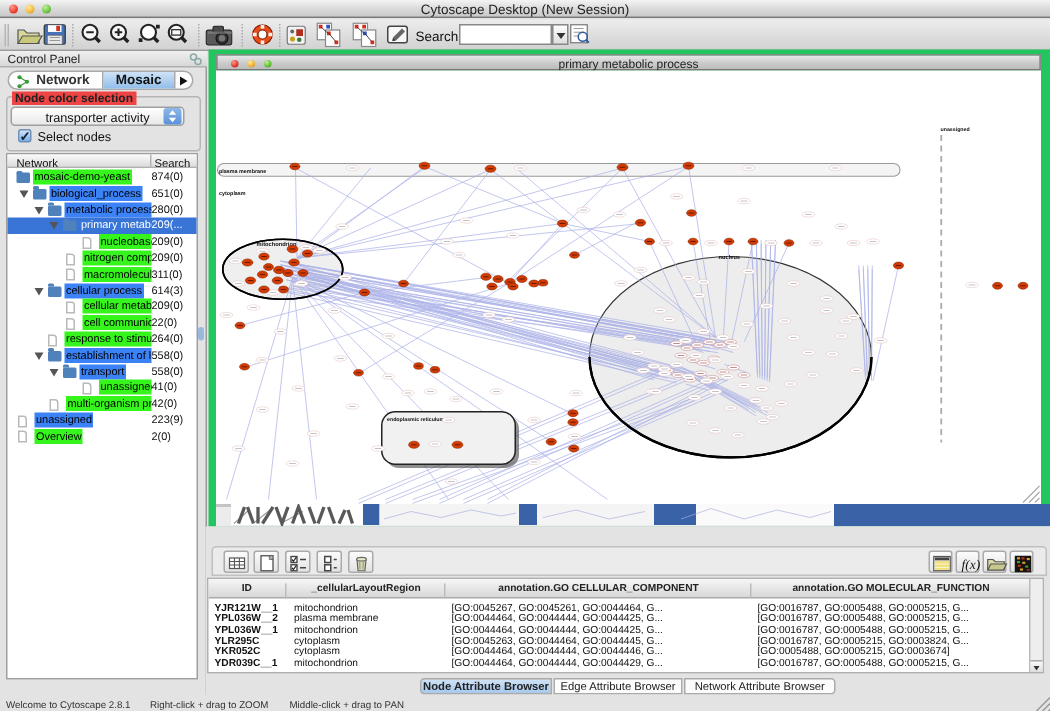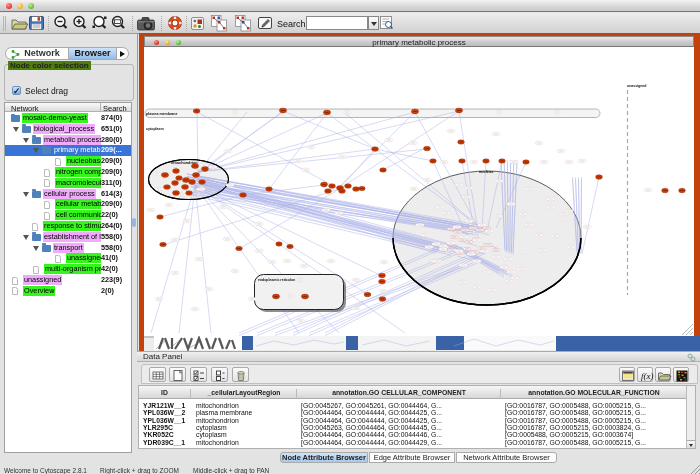--- a/index.html
+++ b/index.html
@@ -17,39 +17,39 @@
   .sep { position:absolute; top:3px; height:15px; border-left:1px dotted #aaa; }
   
   #cpanel { position:absolute; left:0; top:34px; width:138px; height:429px; background:#e3e3e3; border-right:1px solid #9a9a9a;}
   #cpanel .hdr { position:absolute; left:0; top:0; width:138px; height:11px; background:linear-gradient(#f0f0f0,#d8d8d8); border-bottom:1px solid #b0b0b0; font-size:8px; color:#222; padding-left:5px; line-height:11px;}
   #tabs { position:absolute; left:5px; top:13px; width:124px; height:13px; background:#fdfdfd; border:1px solid #a9a9a9; border-radius:7px; font-size:9px; font-weight:bold; color:#333;}
   #tabs .seg1 { position:absolute; left:10px; top:0; width:52px; height:11px; line-height:11px; text-align:center;}
   #tabs .seg2 { position:absolute; left:62px; top:0; width:49px; height:11px; line-height:11px; text-align:center;
      background:linear-gradient(#cfe3f7,#92bdea); border-left:1px solid #a9a9a9; border-right:1px solid #a9a9a9; color:#111;}
   #tabs .seg3 { position:absolute; right:3px; top:3px; width:0; height:0; border-left:5px solid #111; border-top:3.5px solid transparent; border-bottom:3.5px solid transparent;}
   #groupbox { position:absolute; left:4px; top:30px; width:130px; height:37px; border:1px solid #b5b5b5; border-radius:3px; }
-  #grouplabel { position:absolute; left:8px; top:26.5px; background:#4d7c0f; padding:0 2px; font-size:8px; font-weight:bold; color:#222; z-index:3;}
+  #grouplabel { position:absolute; left:8px; top:26.5px; background:#ef4444; padding:0 2px; font-size:8px; font-weight:bold; color:#222; z-index:3;}
   #combo { position:absolute; left:7px; top:37px; width:116px; height:13px; background:linear-gradient(#ffffff,#e8e8e8); border:1px solid #9f9f9f; border-radius:3px; font-size:8.5px; text-align:center; line-height:12px; color:#111;}
   #combo .stepper { position:absolute; right:1px; top:0px; width:12px; height:11px; background:linear-gradient(#8db8e8,#5a92d8); border-radius:2px;}
   #checkbox { position:absolute; left:12px; top:52px; width:9px; height:9px; background:linear-gradient(#cfe3fa,#7aaee8); border:1px solid #6f8fb5; border-radius:2px; color:#123; font-size:9px; line-height:8px; font-weight:bold; text-align:center;}
   #checklabel { position:absolute; left:25px; top:52px; font-size:8.5px; color:#111; }
   #treebox { position:absolute; left:4px; top:68px; width:128px; height:351px; background:#ffffff; border:1px solid #9f9f9f; }
   #treehead { position:absolute; left:0; top:0; width:126px; height:9px; background:linear-gradient(#fafafa,#dcdcdc); border-bottom:1px solid #b0b0b0; font-size:7.5px; color:#111; }
   .trow { position:absolute; left:0; width:126px; height:10.8px; font-size:7.3px; line-height:10.5px; white-space:nowrap; }
   .trow .lbl { display:inline-block; padding:0 1px; height:10px; line-height:10px; }
-  .trow .num { position:absolute; left:96px; top:0; color:#111;font-weight:bold; }
+  .trow .num { position:absolute; left:96px; top:0; color:#111; }
   .green { background:#35f51c; color:#000; }
-  .red { background:#f0abfc; color:#000; }
+  .red { background:#3b82f6; color:#000; }
   
   .arrow { position:absolute; top:3px; width:0; height:0; border-top:5px solid #555; border-left:3.5px solid transparent; border-right:3.5px solid transparent; }
   .folder { position:absolute; top:2px; width:9px; height:7px; background:#4f81ba; border-radius:1px; }
   .folder:before { content:""; position:absolute; left:0; top:-1.5px; width:4px; height:2px; background:#4f81ba; border-radius:1px 1px 0 0; }
   .ficon { position:absolute; top:1.5px; width:6px; height:8px; background:#fff; border:1px solid #b9b9b9; border-radius:0 2.5px 0 0; }
   
-  #netwin { position:absolute; left:139px; top:33px; width:561px; height:318px; background:#c2410c; }
+  #netwin { position:absolute; left:139px; top:33px; width:561px; height:318px; background:#22c55e; }
   #nettitle { position:absolute; left:5px; top:3px; width:550px; height:11px; background:linear-gradient(#e9e9e9,#c9c9c9 60%,#bdbdbd); border:1px solid #8a8a8a; border-bottom:1px solid #777; font-size:8px; color:#222; text-align:center; line-height:11px; }
   #netcanvas { position:absolute; left:5px; top:14px; width:550px; height:289px; background:#ffffff; }
   #netbottom { position:absolute; left:5px; top:303px; width:556px; height:15px; background:#e8e8e8; overflow:hidden; }
   
   #dpanel { position:absolute; left:137px; top:351px; width:563px; height:112px; background:#e3e3e3; }
   #dpanel .hdr { position:absolute; left:0; top:0; width:563px; height:11px; background:linear-gradient(#f0f0f0,#d6d6d6); border-top:1px solid #aaa; border-bottom:1px solid #b0b0b0; font-size:8px; color:#222; padding-left:6px; line-height:10px; }
   #dtoolbar { position:absolute; left:4px; top:13px; width:557px; height:20px; background:#ebebeb; border:1px solid #c0c0c0; border-radius:3px 3px 0 0; }
   .dbtn { position:absolute; top:2px; width:17px; height:15px; background:linear-gradient(#fbfbfb,#e3e3e3); border:1px solid #aaa; border-radius:2px; }
   #dtable { position:absolute; left:1px; top:34px; width:558px; height:64px; background:#fff; border:1px solid #b0b0b0; overflow:hidden; }
   #dthead { position:absolute; left:0; top:0; width:548px; height:13px; background:linear-gradient(#f6f6f6,#d8d8d8); border-bottom:1px solid #aaa; font-size:6.8px; font-weight:bold; color:#222; }
@@ -62,20 +62,21 @@
   #statusbar { position:absolute; left:0; top:463px; width:700px; height:11px; background:#e3e3e3; font-size:6.5px; color:#333; }
 </style>
 </head>
 <body>
 <div id="app">
 
   <div id="titlebar">
     <div class="light" style="left:6px;  background:radial-gradient(circle at 35% 30%, #ff9a8a, #ee4035 60%, #b22015);"></div>
     <div class="light" style="left:17px; background:radial-gradient(circle at 35% 30%, #ffe9a0, #f5b838 60%, #c78a10);"></div>
     <div class="light" style="left:28px; background:radial-gradient(circle at 35% 30%, #c0f0a0, #6fc53f 60%, #3f8a1a);"></div>
+    <div class="title">Cytoscape Desktop (New Session)</div>
   </div>
 
   <div id="toolbar">
     <div class="abs" style="left:3px; top:3px; width:3px; height:15px; border-left:1px solid #b5b5b5; border-right:1px solid #b5b5b5;"></div>
     <svg class="abs" style="left:0; top:0;" width="400" height="21" viewBox="0 0 400 21">
 
       <g transform="translate(11,3)">
         <path d="M1 13 L1 4 L5 4 L7 6 L15 6 L15 13 Z" fill="#d8d89a" stroke="#555" stroke-width="0.8"></path>
         <path d="M1 13 L4 8 L17 8 L14 13 Z" fill="#c9c97e" stroke="#555" stroke-width="0.8"></path>
       </g>
@@ -182,35 +183,45 @@
     <div class="sep" style="left:161px;"></div>
     <div class="sep" style="left:186px;"></div>
     <div class="abs" style="left:277px; top:6px; font-size:9px; color:#111;">Search:</div>
     <div class="abs" style="left:306px; top:3px; width:62px; height:14px; background:#fff; border:1px solid #888;"></div>
     <div class="abs" style="left:368px; top:3px; width:11px; height:14px; background:linear-gradient(#fdfdfd,#dedede); border:1px solid #888;">
       <div class="abs" style="left:2px; top:5px; width:0; height:0; border-top:4px solid #333; border-left:3px solid transparent; border-right:3px solid transparent;"></div>
     </div>
   </div>
 
   <div id="cpanel">
+    <div class="hdr">Control Panel<svg class="abs" style="right:3px;top:1px" width="9" height="9">
+          <circle cx="3" cy="3" r="2" fill="none" stroke="#8aa" stroke-width="1"></circle>
+          <circle cx="6" cy="6" r="2" fill="none" stroke="#8aa" stroke-width="1"></circle>
+        </svg></div>
     <div id="tabs">
       <svg class="abs" style="left:5px;top:2px" width="9" height="9" viewBox="0 0 9 9">
           <circle cx="2" cy="1.5" r="1.4" fill="#3a9a3a"></circle>
           <circle cx="2" cy="7.5" r="1.4" fill="#3a9a3a"></circle>
           <circle cx="7" cy="4.5" r="1.4" fill="#3a9a3a"></circle>
           <path d="M2 1.5 L7 4.5 L2 7.5" fill="none" stroke="#3a9a3a" stroke-width="0.8"></path>
         </svg>
       <div class="seg1">Network</div>
-      <div class="seg2">Browser</div>
+      <div class="seg2">Mosaic</div>
       <div class="seg3"></div>
     </div>
     <div id="grouplabel">Node color selection</div>
     <div id="groupbox"></div>
+    <div id="combo">transporter activity
+      <div class="stepper"><svg width="12" height="11">
+            <path d="M6 1.5 L8.5 4.5 L3.5 4.5 Z" fill="#fff"></path>
+            <path d="M6 9.5 L8.5 6.5 L3.5 6.5 Z" fill="#fff"></path>
+          </svg></div>
+    </div>
     <div id="checkbox">✓</div>
-    <div id="checklabel">Select drag</div>
+    <div id="checklabel">Select nodes</div>
     <div id="treebox">
       <div id="treehead">
           <span style="position:absolute;left:6px;top:1px;">Network</span>
           <span style="position:absolute;left:98px;top:1px;">Search</span>
         <div style="position:absolute;left:95px;top:0;height:9px;border-left:1px solid #b5b5b5;"></div>
         </div>
       <div id="treerows">
           <div class="trow" style="top:10px;">
             <div class="folder" style="left:6px;"></div>
             <span class="lbl green" style="position:absolute;left:17px;max-width:79px;overflow:hidden;">mosaic-demo-yeast</span>
@@ -867,24 +878,20 @@
     <rect x="214" y="0" width="78" height="14" fill="#f4f4f4"></rect>
     <path d="M218 9 L240 4 L262 10 L286 5" stroke="#a8aede" stroke-width="0.55" fill="none" opacity="0.8"></path>
     <rect x="292" y="0" width="28" height="14" fill="#3a62a7"></rect>
     <rect x="320" y="0" width="92" height="14" fill="#fafafa"></rect>
     <path d="M310 10 L330 3 L352 10 L374 4 L396 9 L410 5" stroke="#a8aede" stroke-width="0.55" fill="none" opacity="0.8"></path>
     <rect x="412" y="0" width="144" height="15" fill="#3a62a7"></rect>
   </svg></div>
   </div>
 
   <div id="dpanel">
-    <div class="hdr">Data Panel<svg class="abs" style="right:4px;top:1px" width="9" height="9">
-          <circle cx="3" cy="3" r="2" fill="none" stroke="#8aa" stroke-width="1"></circle>
-          <circle cx="6" cy="6" r="2" fill="none" stroke="#8aa" stroke-width="1"></circle>
-        </svg></div>
     <div id="dtoolbar">
         <div class="dbtn" style="left:7px;"><svg width="16" height="15" viewBox="0 0 16 15">
             <rect x="3" y="4" width="10" height="7" fill="#fff" stroke="#555" stroke-width="0.8"></rect>
             <line x1="3" y1="6.3" x2="13" y2="6.3" stroke="#555" stroke-width="0.7"></line>
             <line x1="3" y1="8.6" x2="13" y2="8.6" stroke="#555" stroke-width="0.7"></line>
             <line x1="6.3" y1="4" x2="6.3" y2="11" stroke="#555" stroke-width="0.7"></line>
             <line x1="9.6" y1="4" x2="9.6" y2="11" stroke="#555" stroke-width="0.7"></line>
           </svg></div>
         <div class="dbtn" style="left:27px;"><svg width="16" height="15" viewBox="0 0 16 15">
             <rect x="4" y="2.5" width="8" height="10" fill="#fff" stroke="#555" stroke-width="0.9"></rect>

